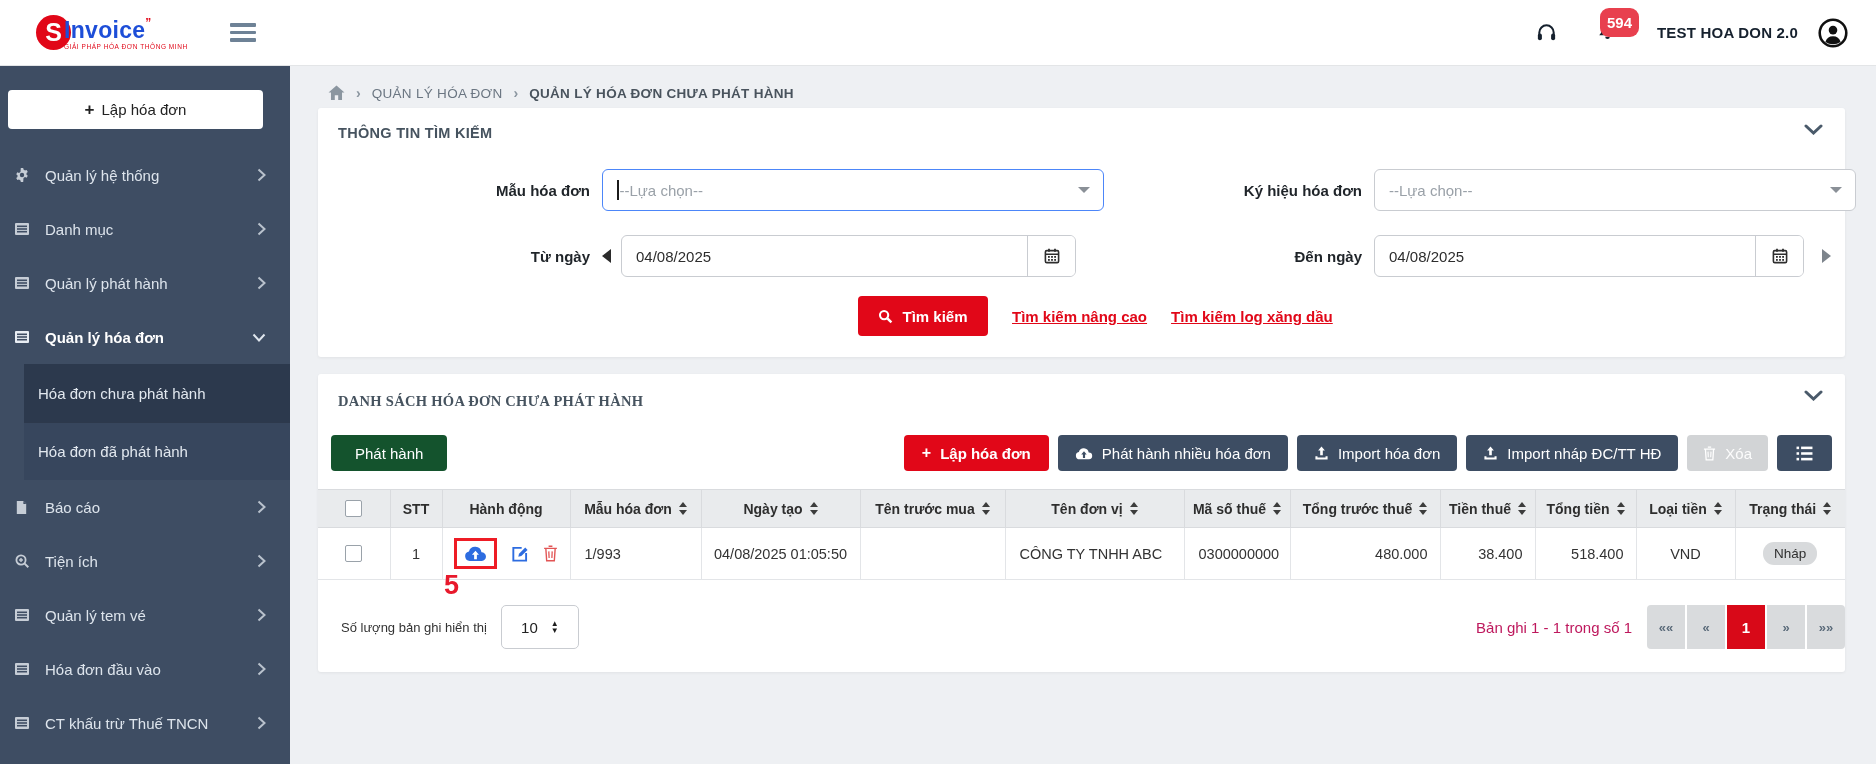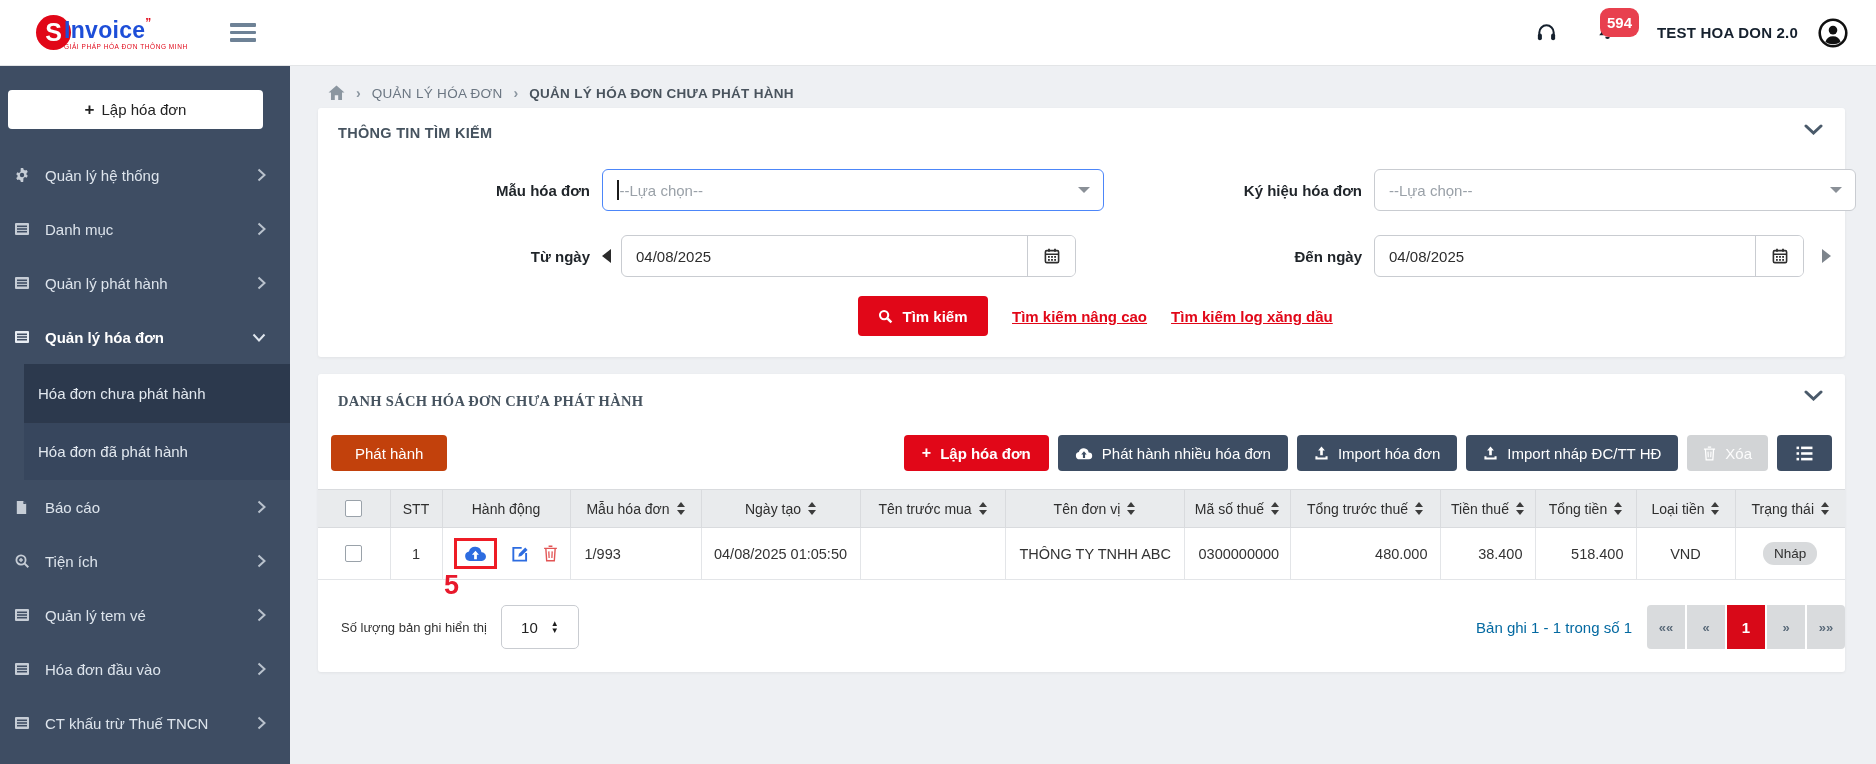--- a/index.html
+++ b/index.html
@@ -87,30 +87,30 @@
                 font-size:15px; border:none; border-radius:4px; display:flex; align-items:center;
                 justify-content:center; gap:9px; cursor:pointer; font-family:inherit; padding:0 20px; }
   .red-link { color:#e10718; font-size:15px; font-weight:bold; text-decoration:underline; cursor:pointer; }
 
   
   .panel-list { margin-top:17px; padding:19px 0 23px; }
   .panel-list .panel-title { padding:0 20px; display:block;font-family:Liberation Serif, serif; }
   .list-actions { margin-top:25px; padding:0 13px; display:flex; align-items:center; }
   .btn { height:36px; border:none; border-radius:4px; font-size:15px; font-family:inherit;
          display:flex; align-items:center; justify-content:center; gap:9px; cursor:pointer; }
-  .btn-disabled { background:#c2410c; color:#fff; padding:0 24px; cursor:default; }
+  .btn-disabled { background:#14532d; color:#fff; padding:0 24px; cursor:default; }
   .right-group { margin-left:auto; display:flex; gap:9px; align-items:center; }
   .btn-red { background:#e10718; color:#fff; font-weight:bold; padding:0 18px; }
   .btn-navy { background:#3d4d63; color:#fff; padding:0 17px; }
   .btn-gray2 { background:#d2d4d6; color:#fcfcfc; padding:0 16px; cursor:default; }
   .btn-square { width:55px; background:#3d4d63; padding:0; }
 
   .inv-table { width:100%; border-collapse:collapse; margin-top:18px; table-layout:fixed;
                font-size:14.5px; color:#333; }
-  .inv-table th { background:#e9ebed; height:38px; font-size:14px; font-weight:normal; color:#2e2e2e;
+  .inv-table th { background:#e9ebed; height:38px; font-size:14px; font-weight:bold; color:#2e2e2e;
                   border:1px solid #d9dbde; }
   .inv-table td { height:52px; border:1px solid #e3e5e8; background:#fff; overflow:visible; }
   .inv-table th:first-child, .inv-table td:first-child { border-left:none; }
   .inv-table th:last-child, .inv-table td:last-child { border-right:none; }
   .th-inner { display:flex; align-items:center; justify-content:center; gap:7px; }
   .sort { display:flex; flex-direction:column; gap:2.5px; cursor:pointer; }
   .sort i { display:block; width:0; height:0; border-left:4.5px solid transparent; border-right:4.5px solid transparent; }
   .sort .s-up { border-bottom:5.5px solid #3c3c3c; }
   .sort .s-dn { border-top:5.5px solid #3c3c3c; }
   .cb { width:17px; height:17px; border:1.5px solid #9aa2aa; border-radius:2px; background:#fff;
@@ -128,21 +128,21 @@
            color:#2f2f2f; display:inline-block; }
 
   .list-footer { display:flex; align-items:center; margin-top:25px; padding:0 0 0 23px; height:44px; }
   .pagesize-label { font-size:13px; color:#333; }
   .spin-box { width:78px; height:44px; border:1px solid #c9ccd1; border-radius:5px; margin-left:14px;
               display:flex; align-items:center; justify-content:center; gap:13px; background:#fff; }
   .spin-num { font-size:15px; color:#222; }
   .spin-arrows { display:flex; flex-direction:column; gap:0; font-size:8px; color:#1c1c1c;
                  line-height:7px; cursor:pointer; }
   .footer-right { margin-left:auto; display:flex; align-items:center; gap:15px; }
-  .records-text { font-size:15px; color:#0369a1; }
+  .records-text { font-size:15px; color:#be185d; }
   .pager { display:flex; gap:2px; }
   .pg { width:38px; height:44px; background:#d9dbdd; display:flex; align-items:center;
         justify-content:center; font-size:13px; font-weight:bold; color:#5b6b7a; cursor:pointer; }
   .pg-first { border-radius:4px 0 0 4px; }
   .pg-last { border-radius:0 4px 4px 0; }
   .pg.active { background:#d80918; color:#fff; font-size:15px; }
 </style>
 </head>
 <body>
 
@@ -653,21 +653,21 @@
                       <path d="M1 3.2h12M5.2 1.2h3.6M2.6 3.2l.8 11.6h7.2l.8-11.6" stroke="#e25555" stroke-width="1.3" fill="none"></path>
                       <line x1="5.4" y1="6" x2="5.7" y2="12.2" stroke="#e25555" stroke-width="1.2"></line>
                       <line x1="8.6" y1="6" x2="8.3" y2="12.2" stroke="#e25555" stroke-width="1.2"></line>
                     </svg>
                 </span>
               </div>
             </td>
             <td class="c-left">1/993</td>
             <td class="c-center">04/08/2025 01:05:50</td>
             <td class="c-center"></td>
-            <td class="c-left">THÔNG TY TNHH ABC</td>
+            <td class="c-left">CÔNG TY TNHH ABC</td>
             <td class="c-left">0300000000</td>
             <td class="c-right">480.000</td>
             <td class="c-right">38.400</td>
             <td class="c-right">518.400</td>
             <td class="c-center">VND</td>
             <td class="c-center">
               <span class="badge">Nháp</span>
             </td>
           </tr>
         </tbody>

